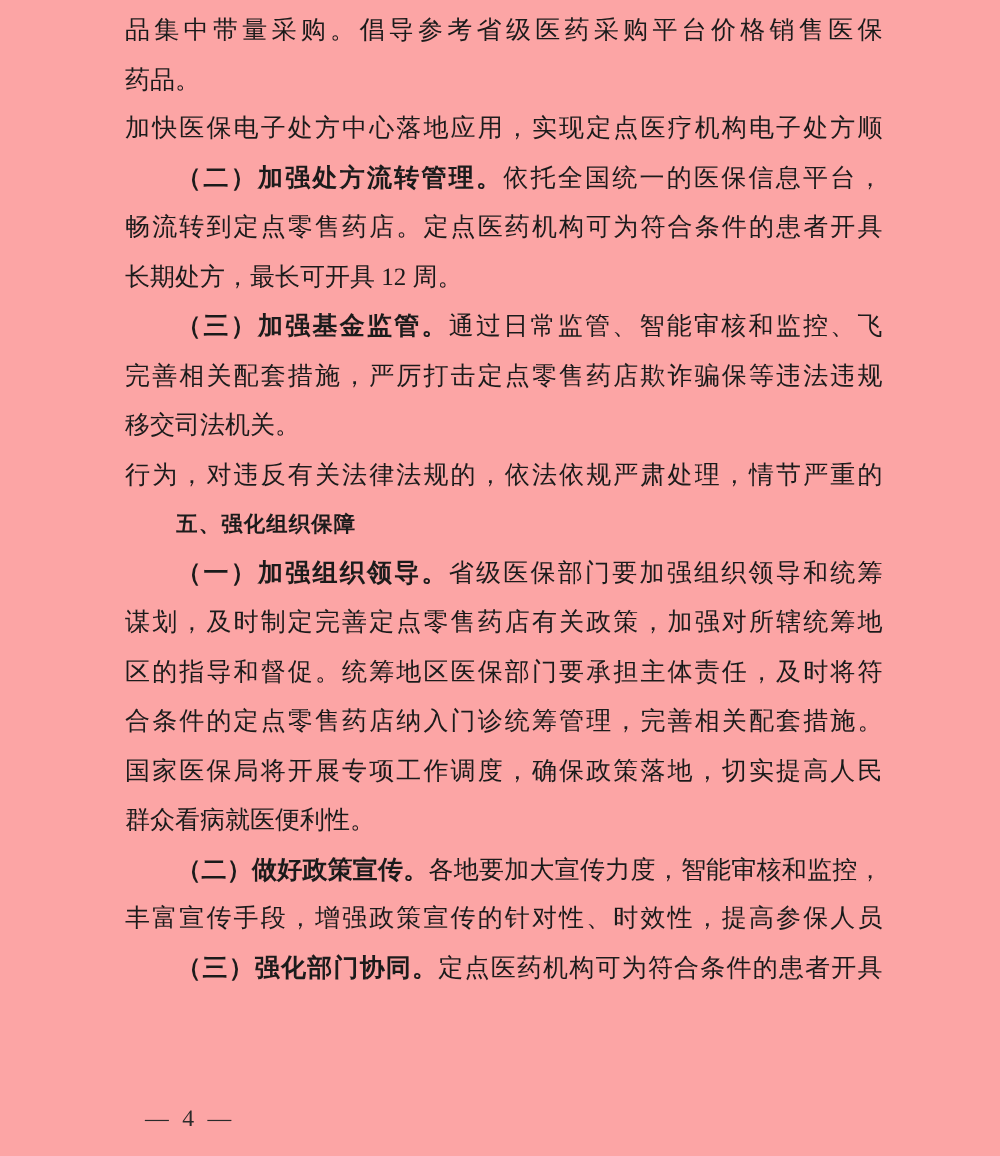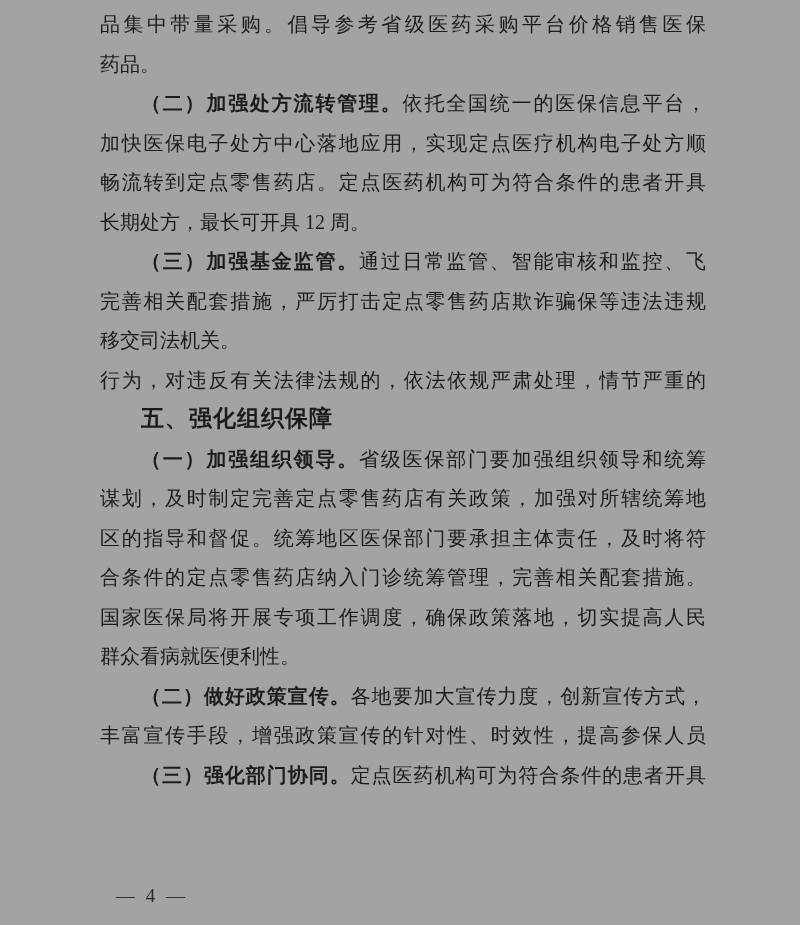--- a/index.html
+++ b/index.html
@@ -4,21 +4,21 @@
 <style>
   html, body {
     margin: 0;
     padding: 0;
     background: #ffffff;
   }
   .page {
     position: relative;
     width: 800px;
     height: 925px;
-    background: #a3a3a3;
+    background: #fca5a5;
     overflow: hidden;
     font-family: "Liberation Serif", serif;
     color: #1b1b1b;
   }
   .doc-body {
     position: absolute;
     left: 100px;
     top: 5px;
     width: 606px;
   }
@@ -40,55 +40,55 @@
   }
   .seg-body {
     font-family: "Liberation Serif", serif;
     font-weight: normal;
   }
   .seg-lead {
     font-family: "Liberation Serif", serif;
     font-weight: bold;
   }
   .seg-heading {
-    font-family: Liberation Mono, monospace;
+    font-family: Liberation Serif, serif;
     font-weight: bold;
-    font-size: 23px;
+    font-size: 17px;
     letter-spacing: 1px;
   }
   .page-footer {
     position: absolute;
     left: 116px;
     top: 885px;
     font-size: 19px;
     letter-spacing: 3px;
     color: #2a2a2a;
     font-family: "Liberation Serif", serif;
   }
 </style>
 </head>
 <body>
 
 <div class="page">
   <div class="doc-body" id="doc-body">
       <div class="line"><span class="seg-body">品集中带量采购。倡导参考省级医药采购平台价格销售医保</span></div>
       <div class="line last"><span class="seg-body">药品。</span></div>
+      <div class="line"><span class="seg-body">加快医保电子处方中心落地应用，实现定点医疗机构电子处方顺</span></div>
       <div class="line indent"><span class="seg-lead">（二）加强处方流转管理。</span><span class="seg-body">依托全国统一的医保信息平台，</span></div>
-      <div class="line"><span class="seg-body">加快医保电子处方中心落地应用，实现定点医疗机构电子处方顺</span></div>
       <div class="line"><span class="seg-body">畅流转到定点零售药店。定点医药机构可为符合条件的患者开具</span></div>
       <div class="line last"><span class="seg-body">长期处方，最长可开具 12 周。</span></div>
       <div class="line indent"><span class="seg-lead">（三）加强基金监管。</span><span class="seg-body">通过日常监管、智能审核和监控、飞</span></div>
       <div class="line"><span class="seg-body">完善相关配套措施，严厉打击定点零售药店欺诈骗保等违法违规</span></div>
       <div class="line last"><span class="seg-body">移交司法机关。</span></div>
       <div class="line"><span class="seg-body">行为，对违反有关法律法规的，依法依规严肃处理，情节严重的</span></div>
       <div class="line indent last"><span class="seg-heading">五、强化组织保障</span></div>
       <div class="line indent"><span class="seg-lead">（一）加强组织领导。</span><span class="seg-body">省级医保部门要加强组织领导和统筹</span></div>
       <div class="line"><span class="seg-body">谋划，及时制定完善定点零售药店有关政策，加强对所辖统筹地</span></div>
       <div class="line"><span class="seg-body">区的指导和督促。统筹地区医保部门要承担主体责任，及时将符</span></div>
       <div class="line"><span class="seg-body">合条件的定点零售药店纳入门诊统筹管理，完善相关配套措施。</span></div>
       <div class="line"><span class="seg-body">国家医保局将开展专项工作调度，确保政策落地，切实提高人民</span></div>
       <div class="line last"><span class="seg-body">群众看病就医便利性。</span></div>
-      <div class="line indent"><span class="seg-lead">（二）做好政策宣传。</span><span class="seg-body">各地要加大宣传力度，创新宣传方式，</span></div>
+      <div class="line indent"><span class="seg-lead">（二）做好政策宣传。</span><span class="seg-body">各地要加大宣传力度，智能审核和监控，</span></div>
       <div class="line"><span class="seg-body">丰富宣传手段，增强政策宣传的针对性、时效性，提高参保人员</span></div>
       <div class="line indent"><span class="seg-lead">（三）强化部门协同。</span><span class="seg-body">定点医药机构可为符合条件的患者开具</span></div>
     </div>
   <div class="page-footer">— 4 —</div>
 </div>
 
 </body></html>

